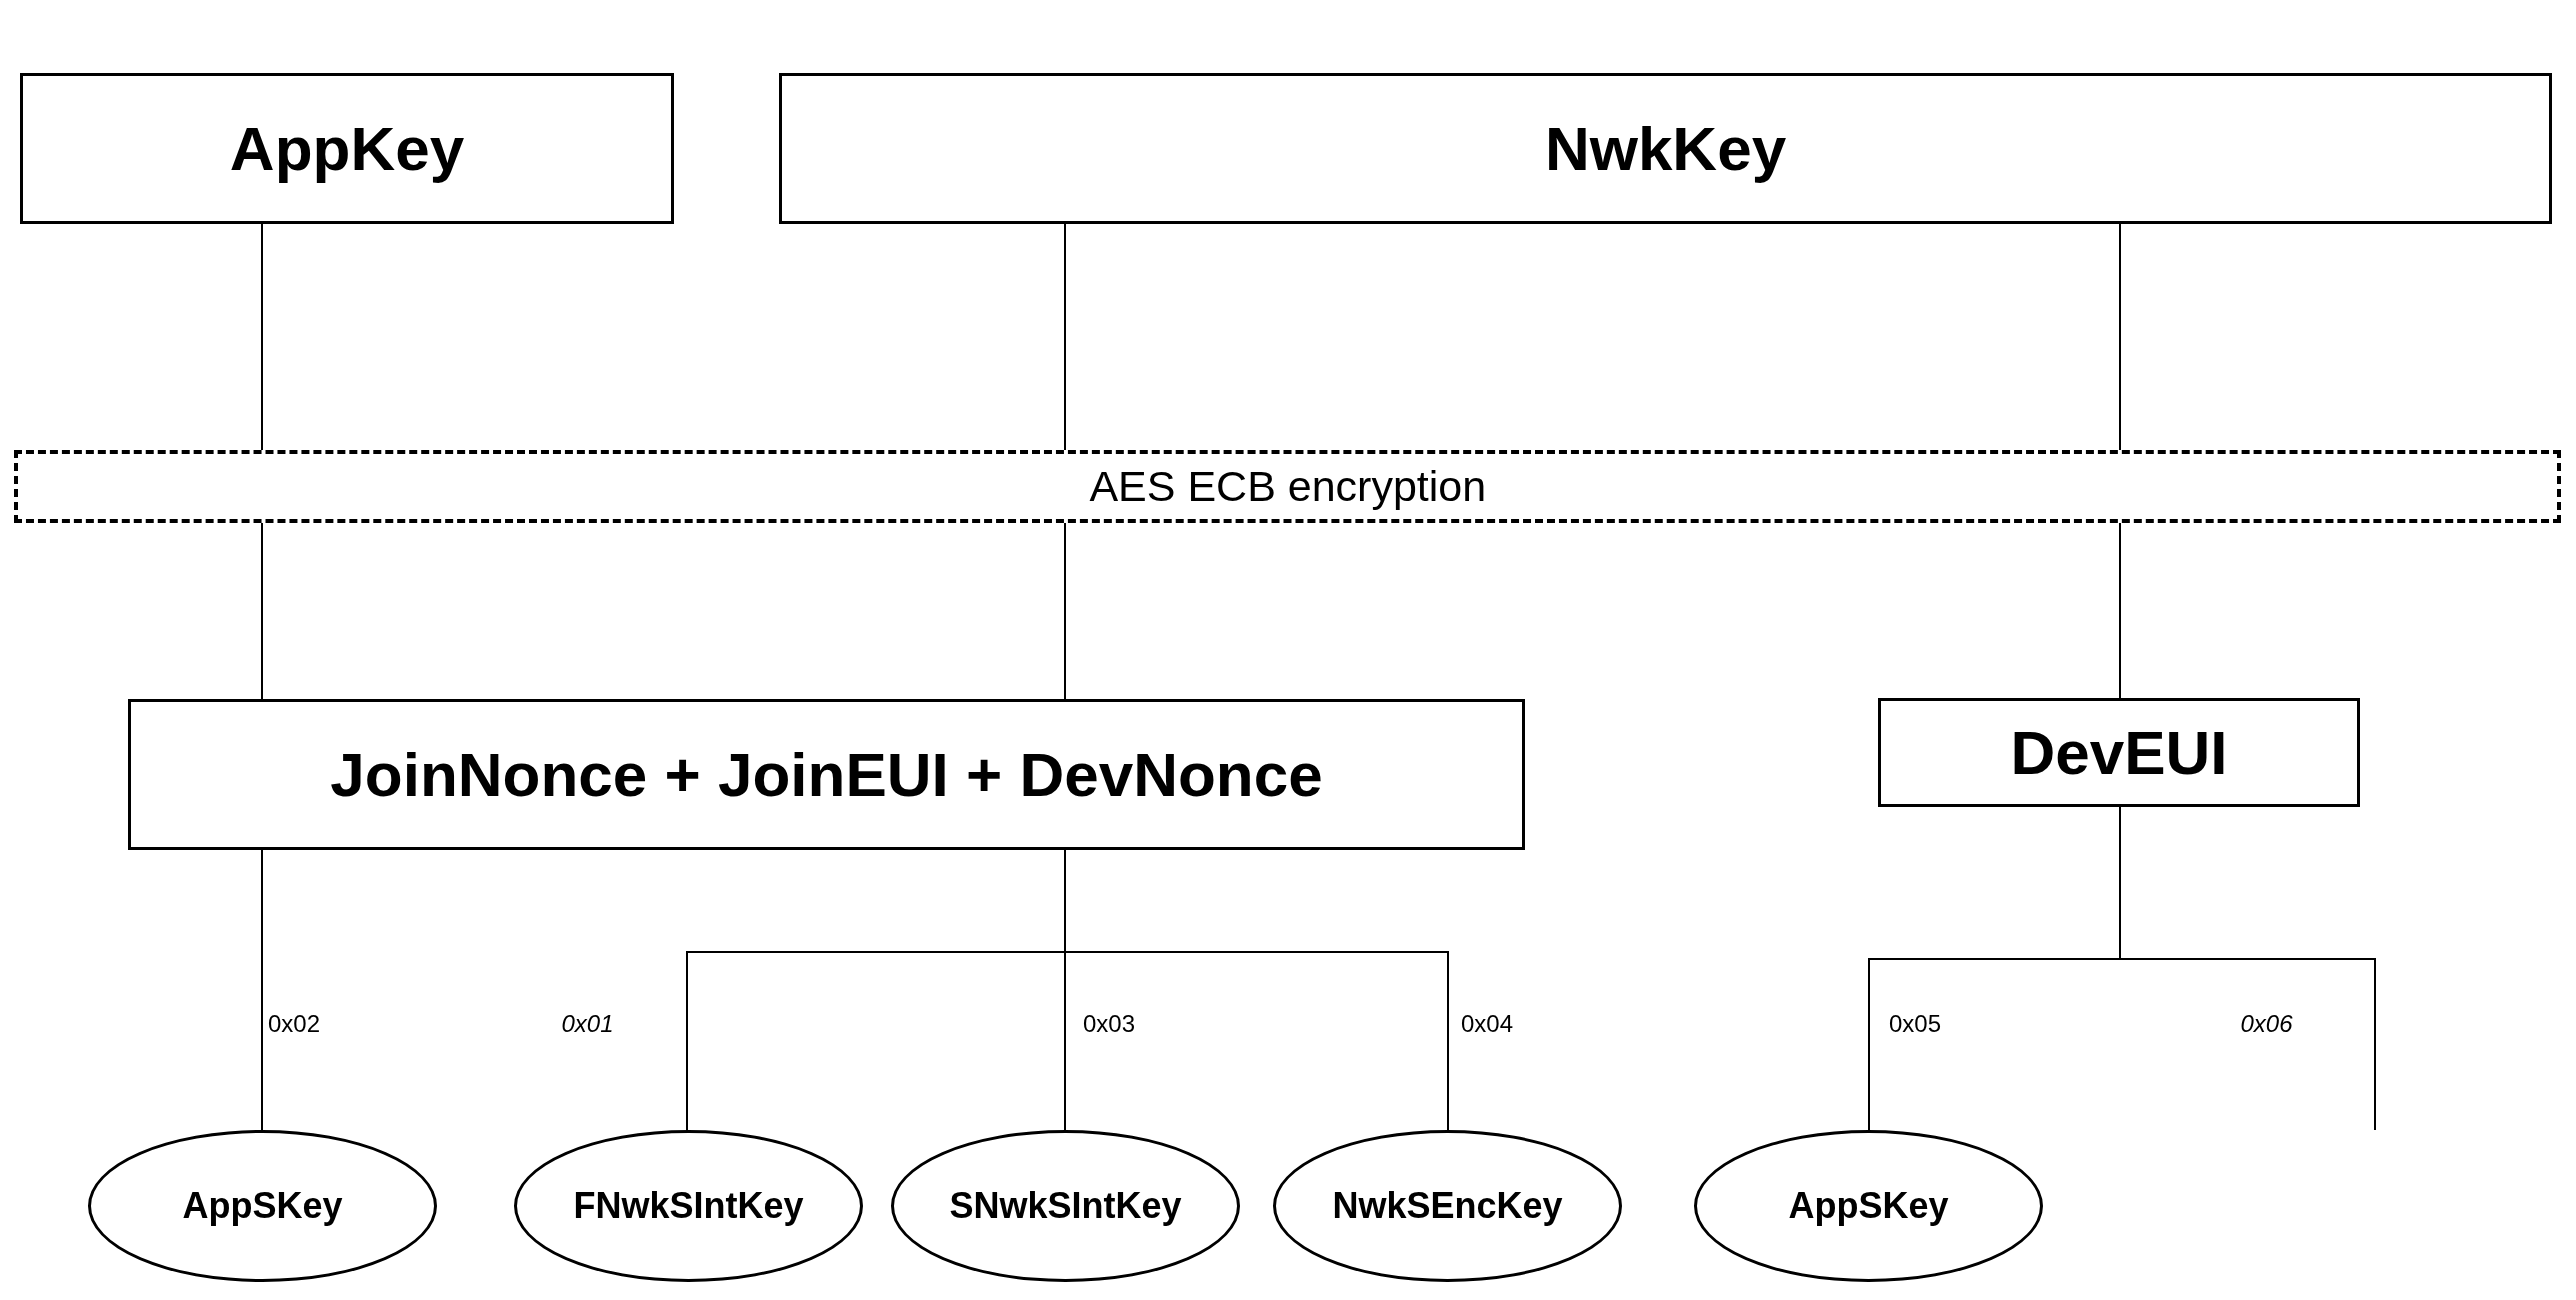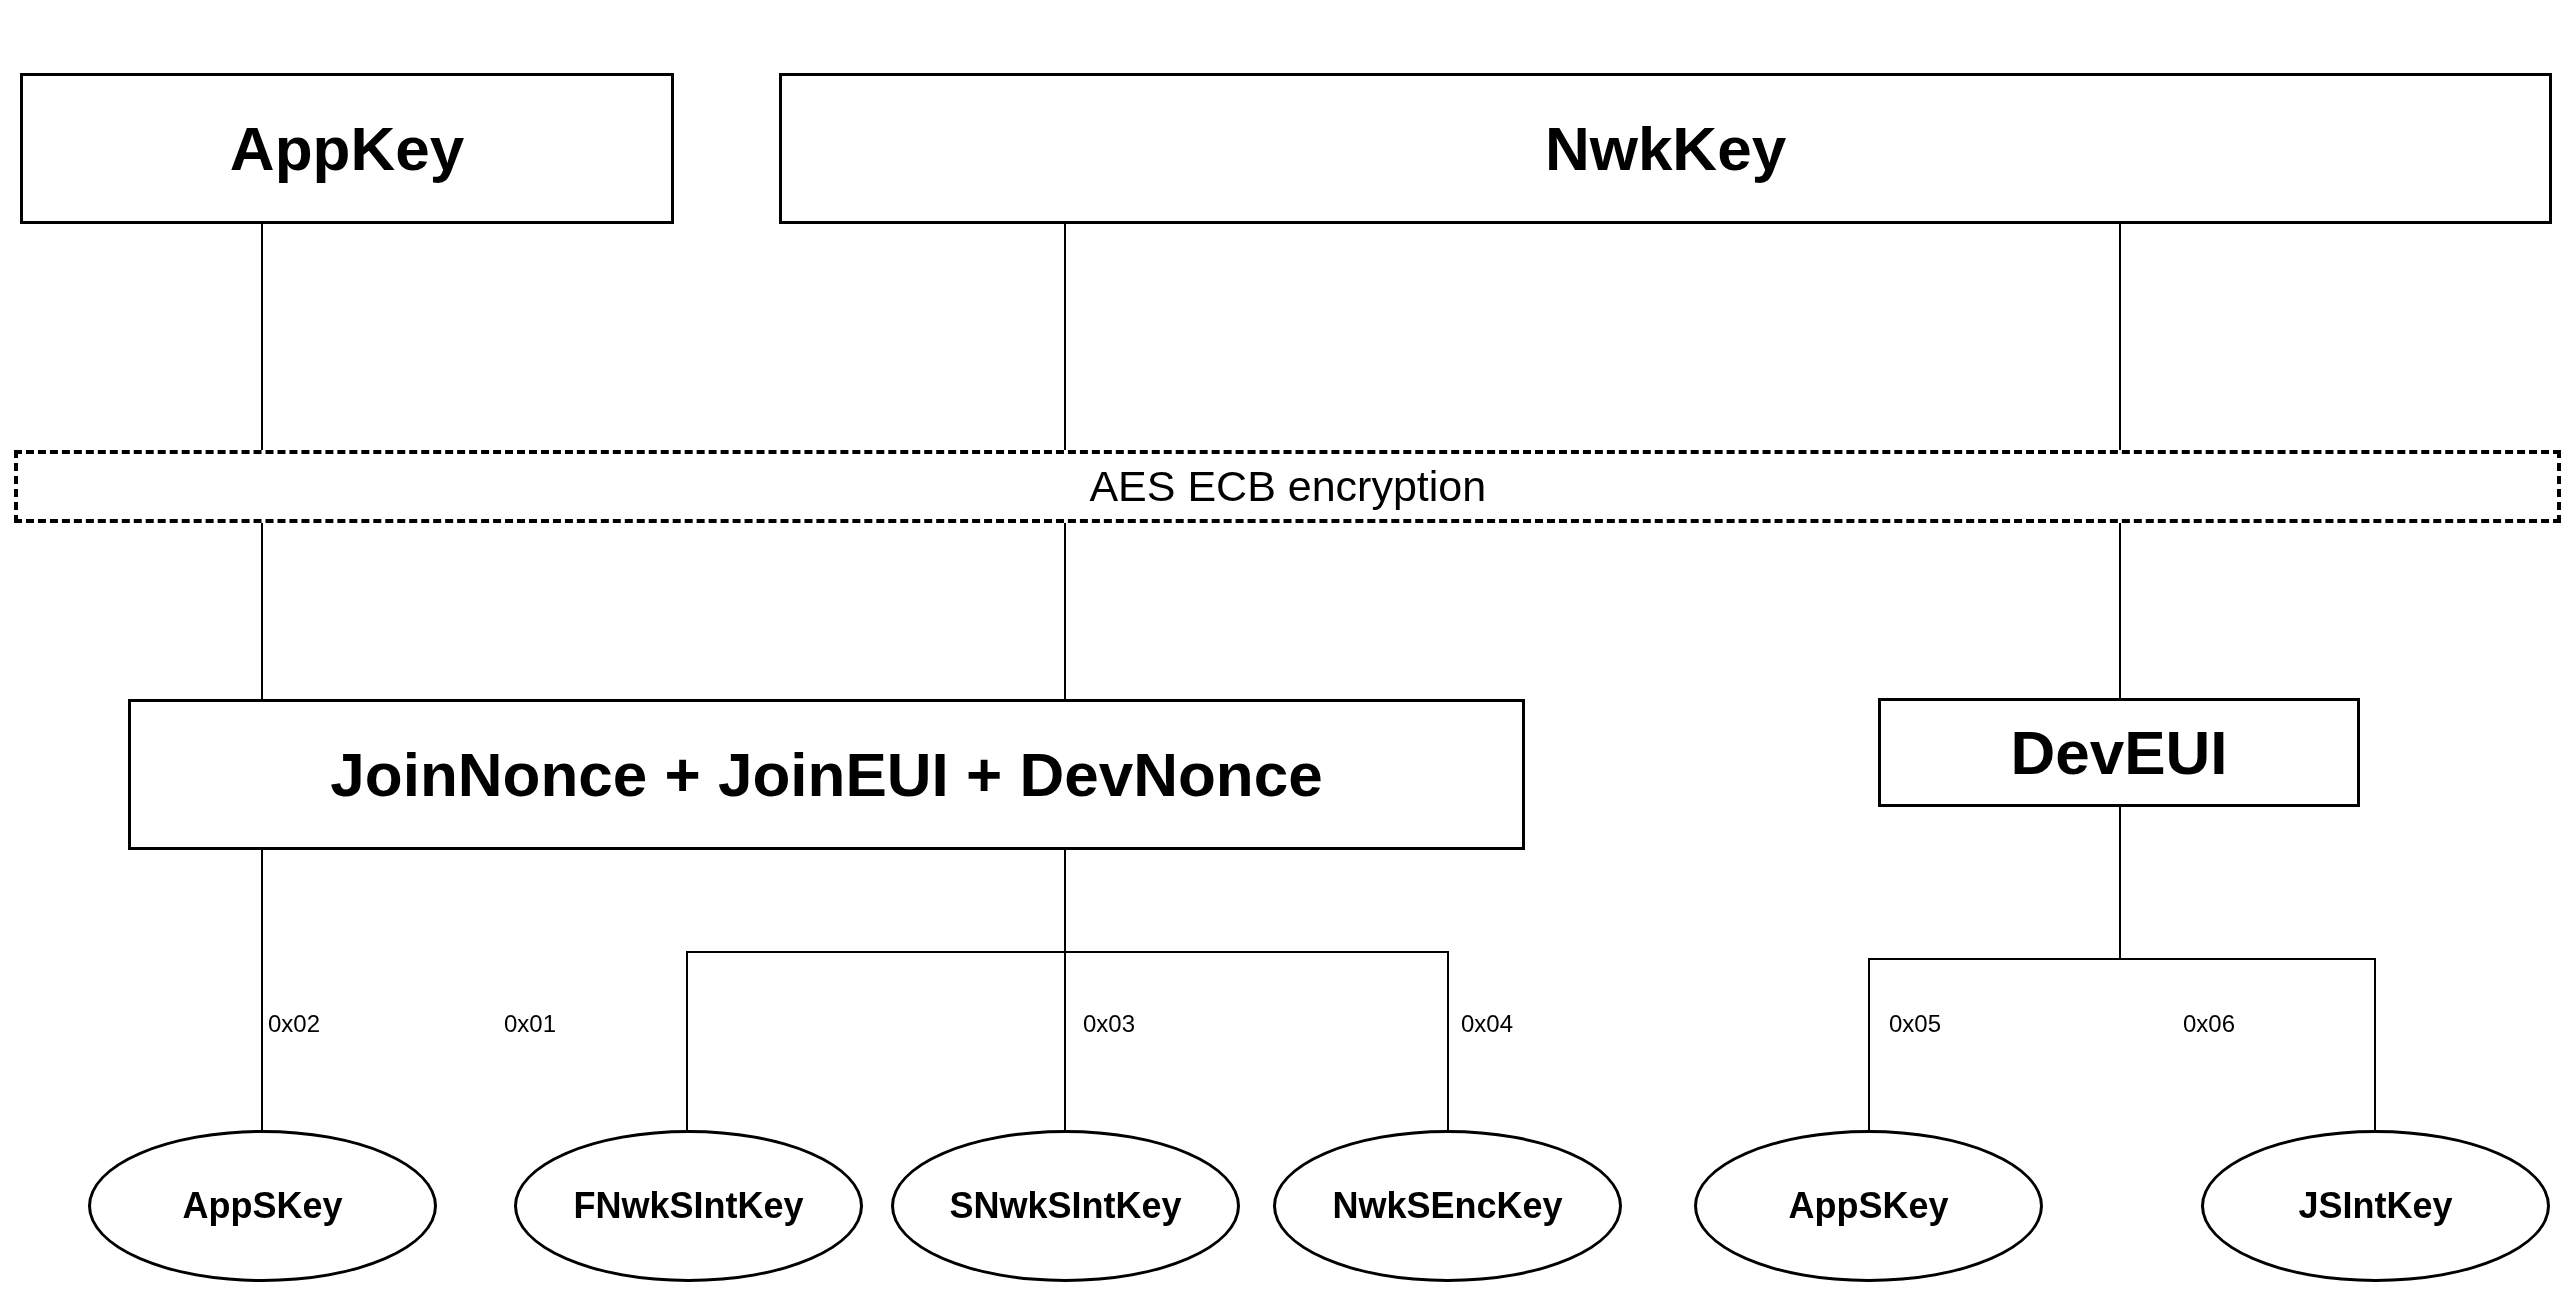--- a/index.html
+++ b/index.html
@@ -59,21 +59,22 @@
     white-space: nowrap;
   }
   
   .hexlabel {
     position: absolute;
     font-size: 24px;
     line-height: 36px;
     white-space: nowrap;
   }
   .hexlabel.right-aligned {
-    text-align: left;
+    text-align: center;
+    font-style: italic;
   }
 </style>
 </head>
 <body>
 
 <div class="canvas">
 
   <div class="vline" style="left:261px;  top:181px;  height:949px"></div>
   <div class="vline" style="left:1064px; top:181px;  height:949px"></div>
   <div class="vline" style="left:2119px; top:181px;  height:779px"></div>
@@ -119,18 +120,15 @@
   </div>
   <div class="ellipse" style="left:891px; top:1130px">
     <span>SNwkSIntKey</span>
   </div>
   <div class="ellipse" style="left:1273px; top:1130px">
     <span>NwkSEncKey</span>
   </div>
   <div class="ellipse" style="left:1694px; top:1130px">
     <span>AppSKey</span>
   </div>
-  <div class="ellipse" style="left:2201px; top:1130px">
-    <span>JSIntKey</span>
-  </div>
 
 </div>
 
 
 </body></html>

